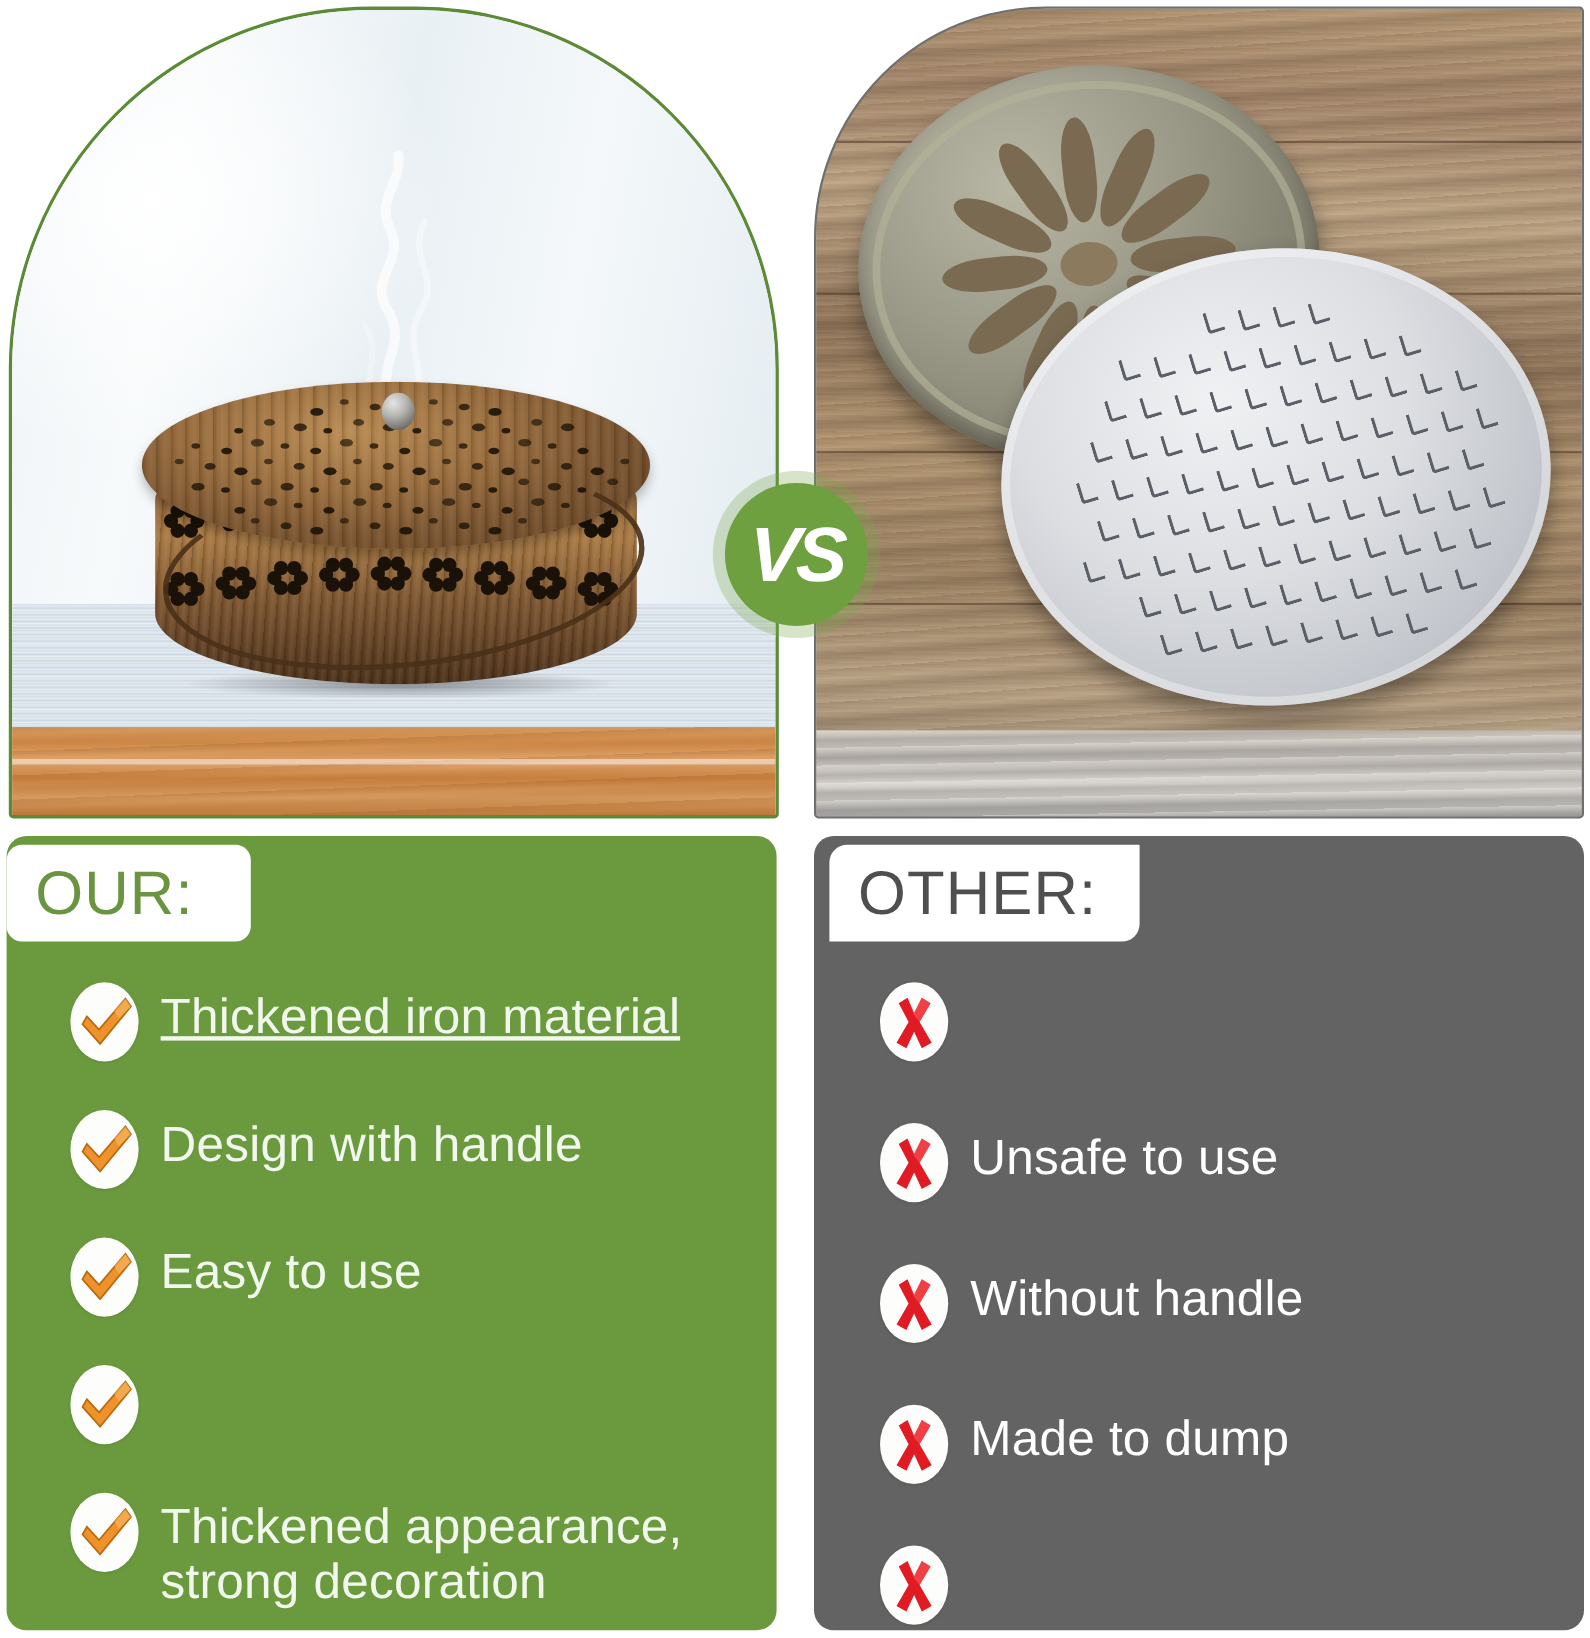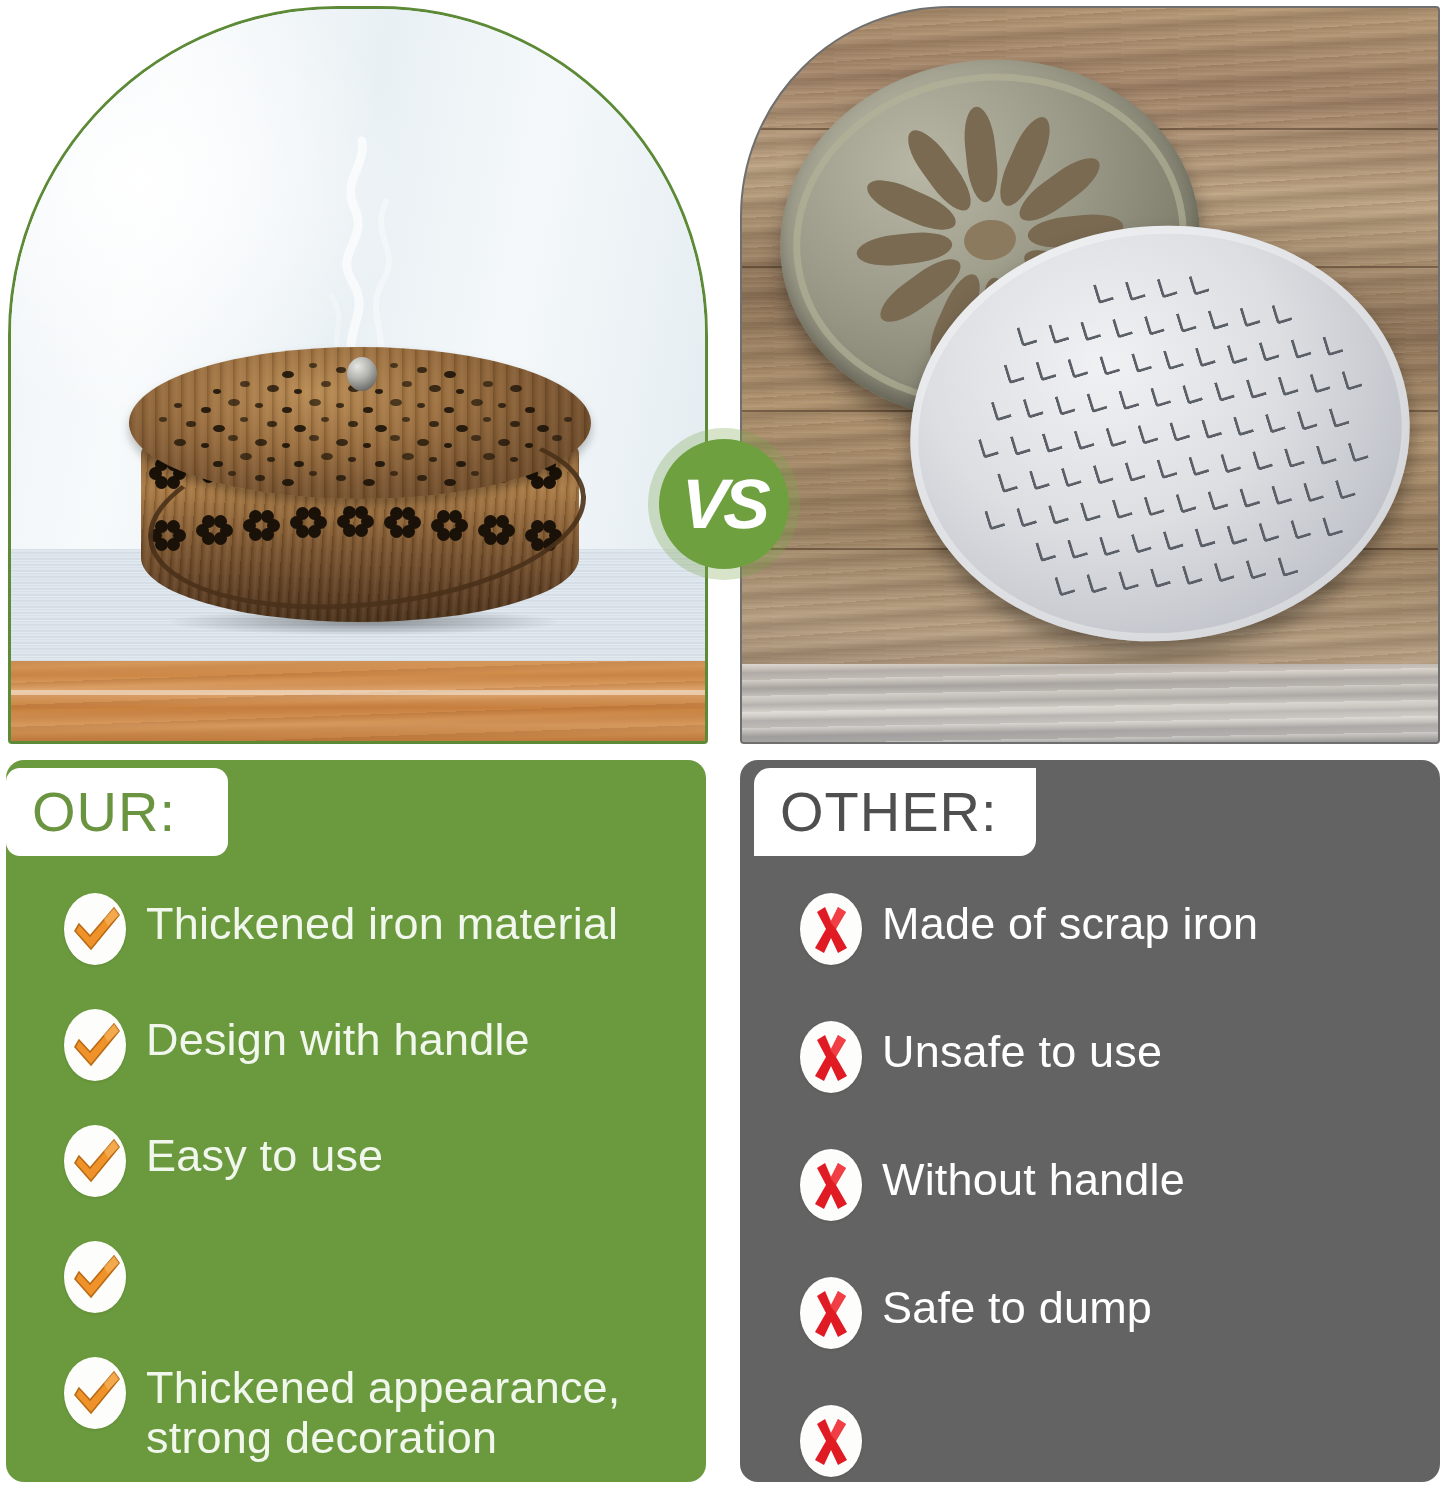--- a/index.html
+++ b/index.html
@@ -678,21 +678,21 @@
     <div class="features" id="ourList">
         <div class="feature">
           <div class="icon">
             <div class="icon-disc"></div>
             <svg class="icon-glyph" viewBox="0 0 62 72">
               <path d="M11 38 L15 31 L26 43 L50 15 L55 22 L27 56 Z" fill="#f0922a"></path>
               <path d="M11 38 L15 31 L26 43 L50 15 L55 22 L27 56 Z" fill="none" stroke="#b86b14" stroke-width="1.6"></path>
               <path d="M50 15 L55 22 L44 33 L40 26 Z" fill="#f7b45c" opacity=".7"></path>
             </svg>
           </div>
-          <div class="label" style="white-space: pre-line;">Thickened iron material</div>
+          <div class="label" style="white-space: pre-line; text-decoration: underline;">Thickened iron material</div>
         </div>
         <div class="feature">
           <div class="icon">
             <div class="icon-disc"></div>
             <svg class="icon-glyph" viewBox="0 0 62 72">
               <path d="M11 38 L15 31 L26 43 L50 15 L55 22 L27 56 Z" fill="#f0922a"></path>
               <path d="M11 38 L15 31 L26 43 L50 15 L55 22 L27 56 Z" fill="none" stroke="#b86b14" stroke-width="1.6"></path>
               <path d="M50 15 L55 22 L44 33 L40 26 Z" fill="#f7b45c" opacity=".7"></path>
             </svg>
           </div>
@@ -740,21 +740,20 @@
     </div>
     <div class="features" id="otherList">
         <div class="feature">
           <div class="icon">
             <div class="icon-disc"></div>
             <svg class="icon-glyph" viewBox="0 0 62 72">
               <path d="M17 19 L25 14 L31 28 L38 14 L46 19 L36 36 L47 55 L38 60 L31 45 L24 60 L15 55 L26 36 Z" fill="#e01b24"></path>
               <path d="M25 14 L31 28 L38 14 L46 19 L36 36 L31 30 Z" fill="#ff5c63" opacity=".55"></path>
             </svg>
           </div>
-          <div class="label" style="white-space: pre-line;">Made of scrap iron</div>
         </div>
         <div class="feature">
           <div class="icon">
             <div class="icon-disc"></div>
             <svg class="icon-glyph" viewBox="0 0 62 72">
               <path d="M17 19 L25 14 L31 28 L38 14 L46 19 L36 36 L47 55 L38 60 L31 45 L24 60 L15 55 L26 36 Z" fill="#e01b24"></path>
               <path d="M25 14 L31 28 L38 14 L46 19 L36 36 L31 30 Z" fill="#ff5c63" opacity=".55"></path>
             </svg>
           </div>
           <div class="label" style="white-space: pre-line;">Unsafe to use</div>
@@ -770,21 +769,21 @@
           <div class="label" style="white-space: pre-line;">Without handle</div>
         </div>
         <div class="feature">
           <div class="icon">
             <div class="icon-disc"></div>
             <svg class="icon-glyph" viewBox="0 0 62 72">
               <path d="M17 19 L25 14 L31 28 L38 14 L46 19 L36 36 L47 55 L38 60 L31 45 L24 60 L15 55 L26 36 Z" fill="#e01b24"></path>
               <path d="M25 14 L31 28 L38 14 L46 19 L36 36 L31 30 Z" fill="#ff5c63" opacity=".55"></path>
             </svg>
           </div>
-          <div class="label" style="white-space: pre-line;">Safe to dump</div>
+          <div class="label" style="white-space: pre-line;">Made to dump</div>
         </div>
         <div class="feature">
           <div class="icon">
             <div class="icon-disc"></div>
             <svg class="icon-glyph" viewBox="0 0 62 72">
               <path d="M17 19 L25 14 L31 28 L38 14 L46 19 L36 36 L47 55 L38 60 L31 45 L24 60 L15 55 L26 36 Z" fill="#e01b24"></path>
               <path d="M25 14 L31 28 L38 14 L46 19 L36 36 L31 30 Z" fill="#ff5c63" opacity=".55"></path>
             </svg>
           </div>
         </div>

